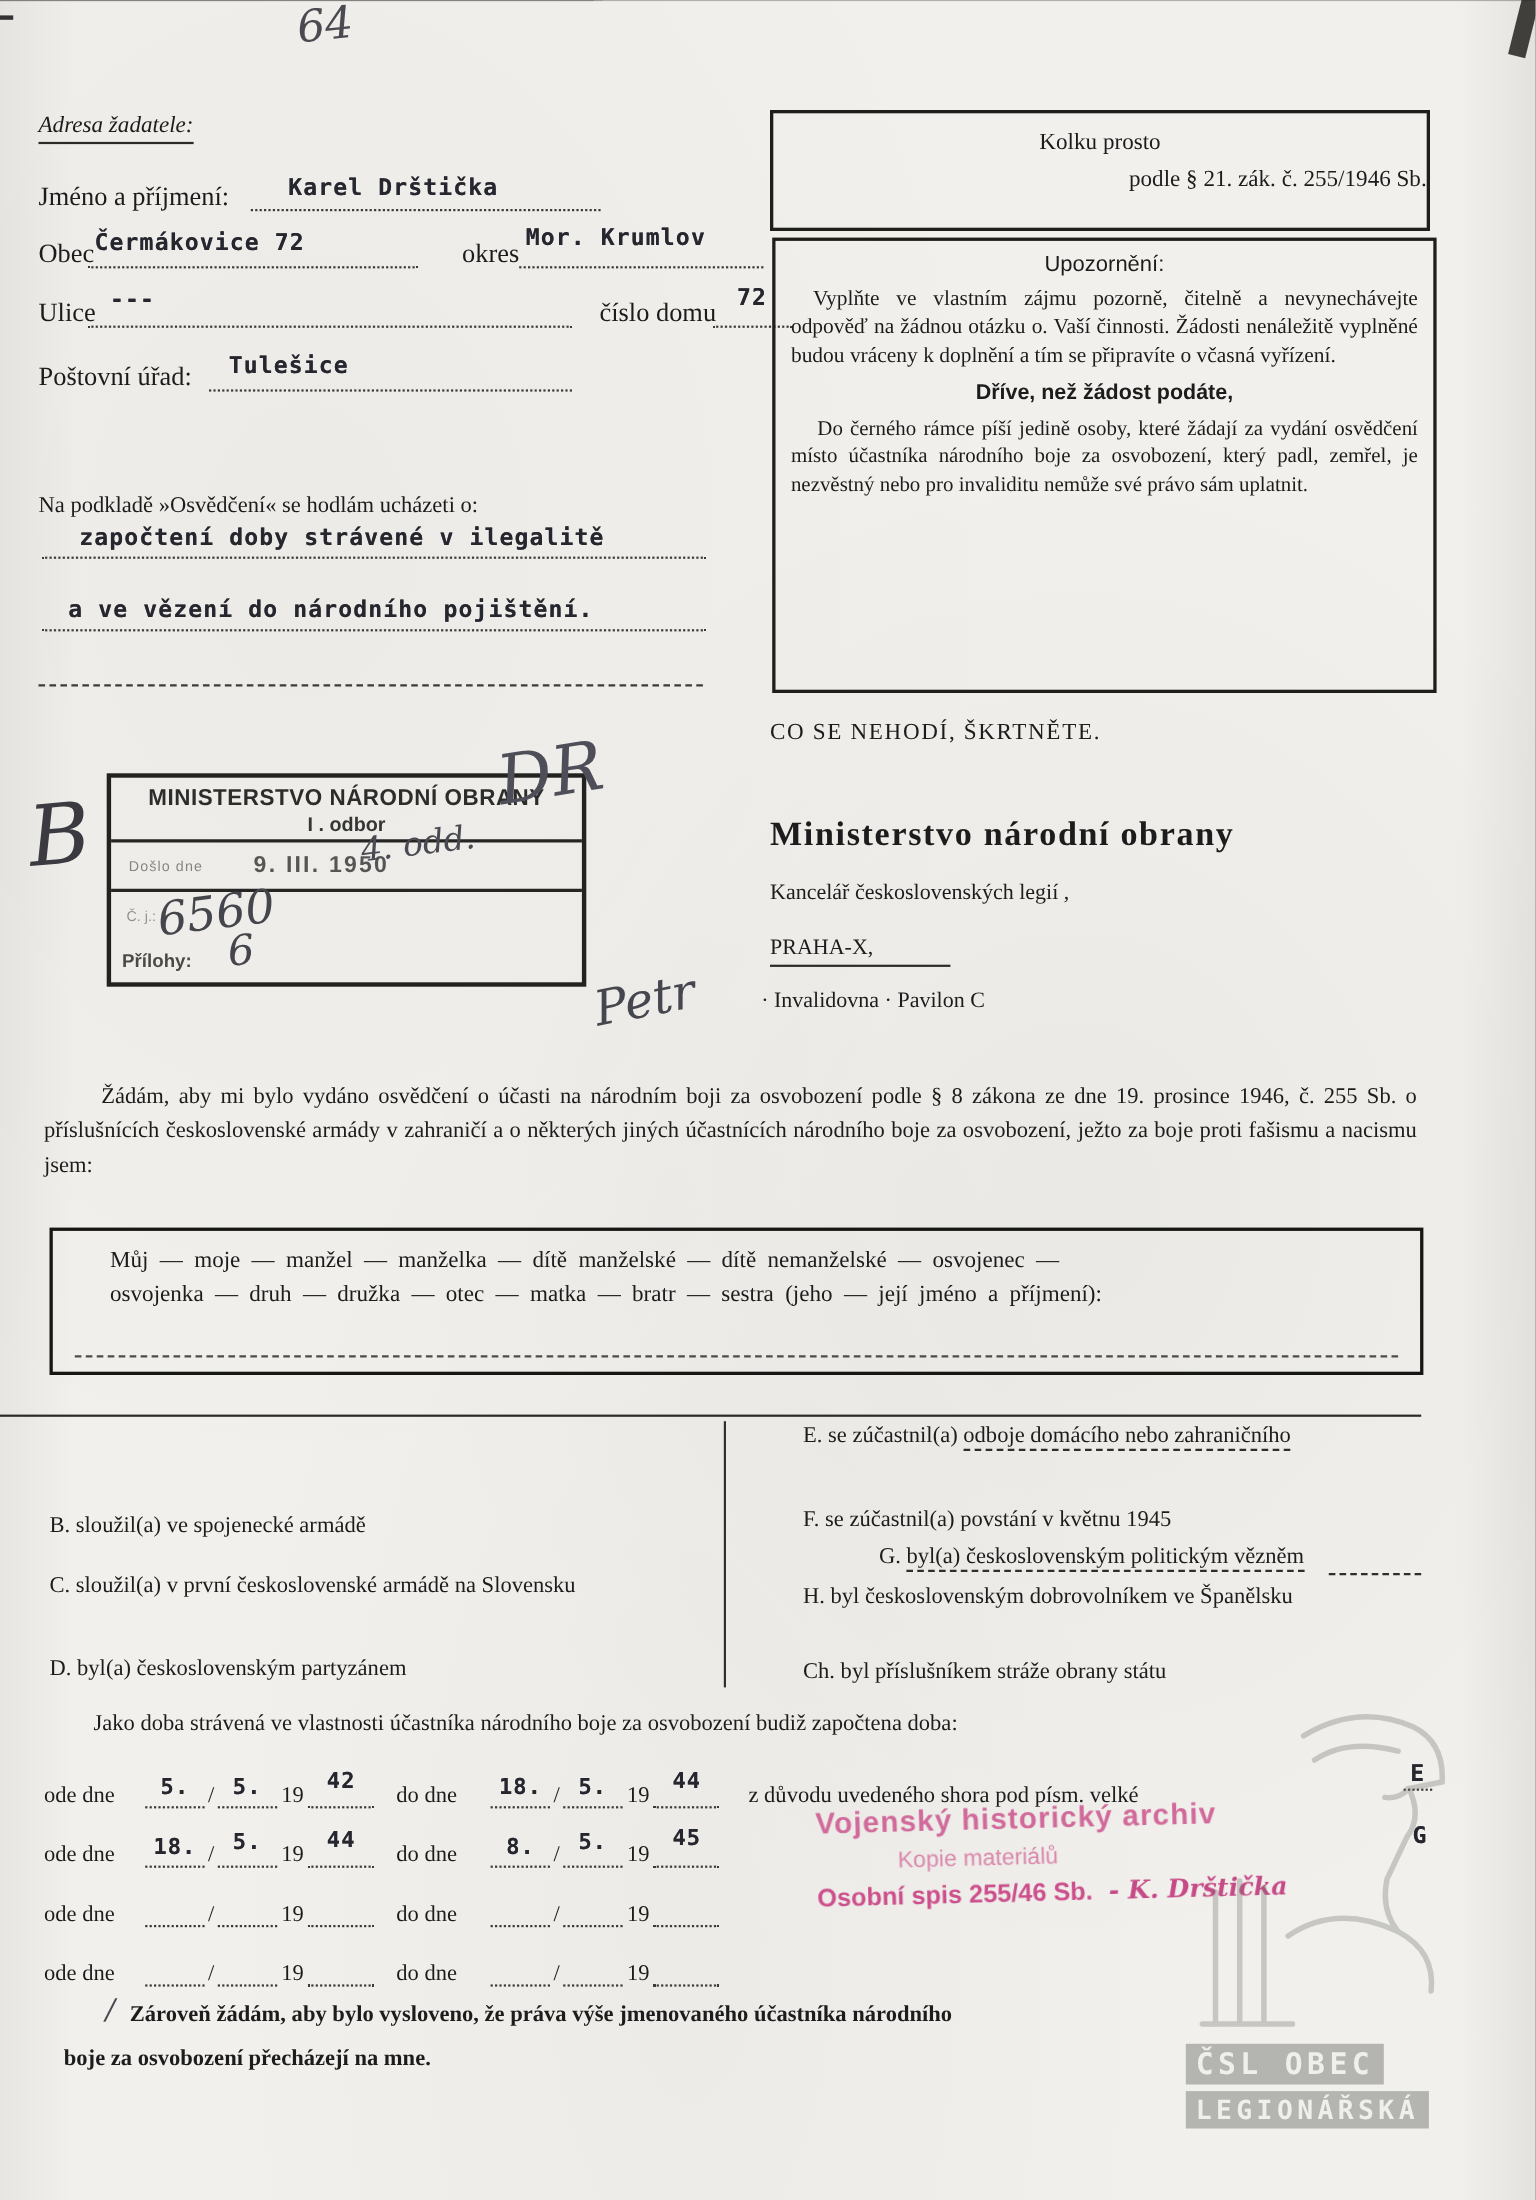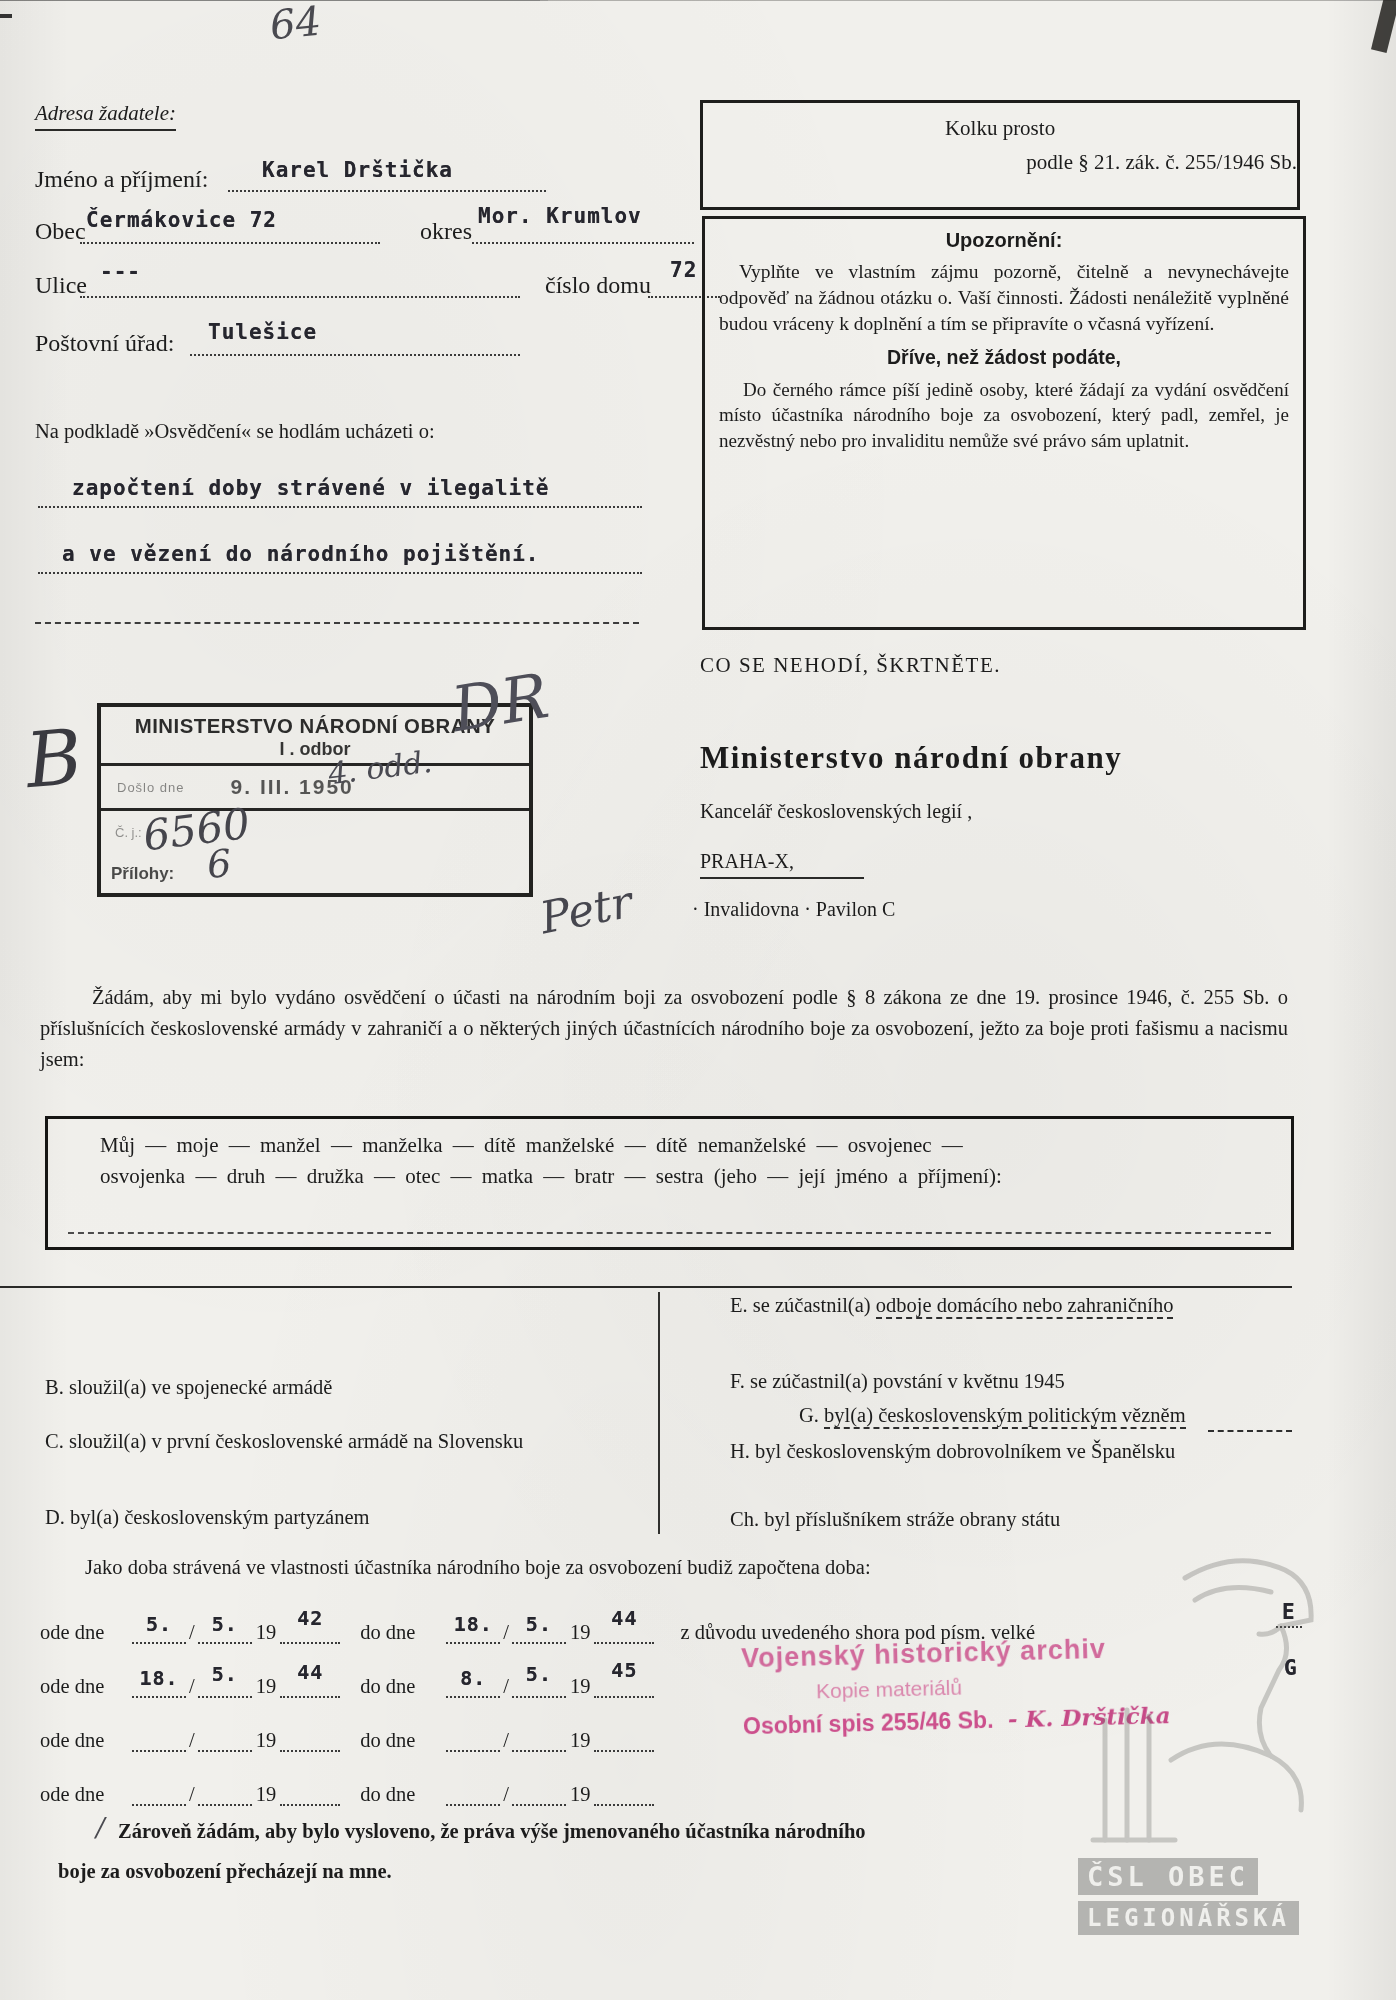--- a/index.html
+++ b/index.html
@@ -65,34 +65,34 @@
   <div class="abs dotline" style="left:80px;top:268px;width:440px;height:28px;"></div>
   <div class="abs typed" style="left:100px;top:260px;font-size:21px;">---</div>
   <div class="abs label" style="left:545px;top:272px;">číslo domu</div>
   <div class="abs dotline" style="left:648px;top:268px;width:72px;height:28px;"></div>
   <div class="abs typed" style="left:670px;top:258px;font-size:21px;">72</div>
 
   <div class="abs label" style="left:35px;top:330px;">Poštovní úřad:</div>
   <div class="abs dotline" style="left:190px;top:326px;width:330px;height:28px;"></div>
   <div class="abs typed" style="left:208px;top:320px;font-size:21px;">Tulešice</div>
 
-  <div class="abs label" style="left:35px;top:420px;font-size:20.5px;">Na podkladě »Osvědčení« se hodlám ucházeti o:</div>
+  <div class="abs label" style="left:35px;top:448px;font-size:20.5px;">Na podkladě »Osvědčení« se hodlám ucházeti o:</div>
   <div class="abs typed" style="left:72px;top:476px;font-size:21px;">započtení doby strávené v ilegalitě</div>
   <div class="abs dotline" style="left:38px;top:478px;width:604px;height:28px;"></div>
   <div class="abs typed" style="left:62px;top:542px;font-size:21px;">a ve vězení do národního pojištění.</div>
   <div class="abs dotline" style="left:38px;top:544px;width:604px;height:28px;"></div>
   <div class="abs" style="left:35px;top:622px;width:604px;border-top:2px dashed #3c3c3c;"></div>
 
   <div class="abs box" style="left:700px;top:100px;width:594px;height:104px;">
     <div style="text-align:center;margin-top:13px;font-size:21px;">Kolku prosto</div>
     <div style="text-align:right;margin-top:9px;font-size:21px;">podle § 21. zák. č. 255/1946 Sb.</div>
   </div>
 
   <div class="abs box" style="left:702px;top:216px;width:570px;height:392px;padding:8px 14px;">
-    <div class="sans" style="text-align:center;font-weight:bold;font-size:20px;margin-top:2px;">Upozornění:</div>
+    <div class="sans" style="text-align:center;font-weight:normal;font-size:20px;margin-top:2px;">Upozornění:</div>
     <div style="font-size:19.5px;text-align:justify;line-height:1.33;margin-top:7px;text-indent:20px;">Vyplňte ve vlastním zájmu pozorně, čitelně a nevynechávejte odpověď na žádnou otázku o. Vaší činnosti. Žádosti nenáležitě vyplněné budou vráceny k doplnění a tím se připravíte o včasná vyřízení.</div>
     <div class="sans" style="text-align:center;font-weight:bold;font-size:19.5px;margin-top:9px;">Dříve, než žádost podáte,</div>
     <div style="font-size:19px;text-align:justify;line-height:1.34;margin-top:8px;text-indent:24px;">Do černého rámce píší jedině osoby, které žádají za vydání osvědčení místo účastníka národního boje za osvobození, který padl, zemřel, je nezvěstný nebo pro invaliditu nemůže své právo sám uplatnit.</div>
   </div>
 
   <div class="abs" style="left:700px;top:653px;font-size:21px;letter-spacing:1.5px;">CO SE NEHODÍ, ŠKRTNĚTE.</div>
 
   <div class="abs" style="left:97px;top:703px;width:428px;height:186px;border:4px solid rgba(16,16,14,.92);">
     <div class="sans" style="text-align:center;font-weight:bold;font-size:21px;letter-spacing:.5px;margin-top:7px;transform:scaleX(.97);opacity:.92;">MINISTERSTVO NÁRODNÍ OBRANY</div>
     <div class="sans" style="text-align:center;font-weight:bold;font-size:18px;margin-top:1px;opacity:.88;">I . odbor</div>

